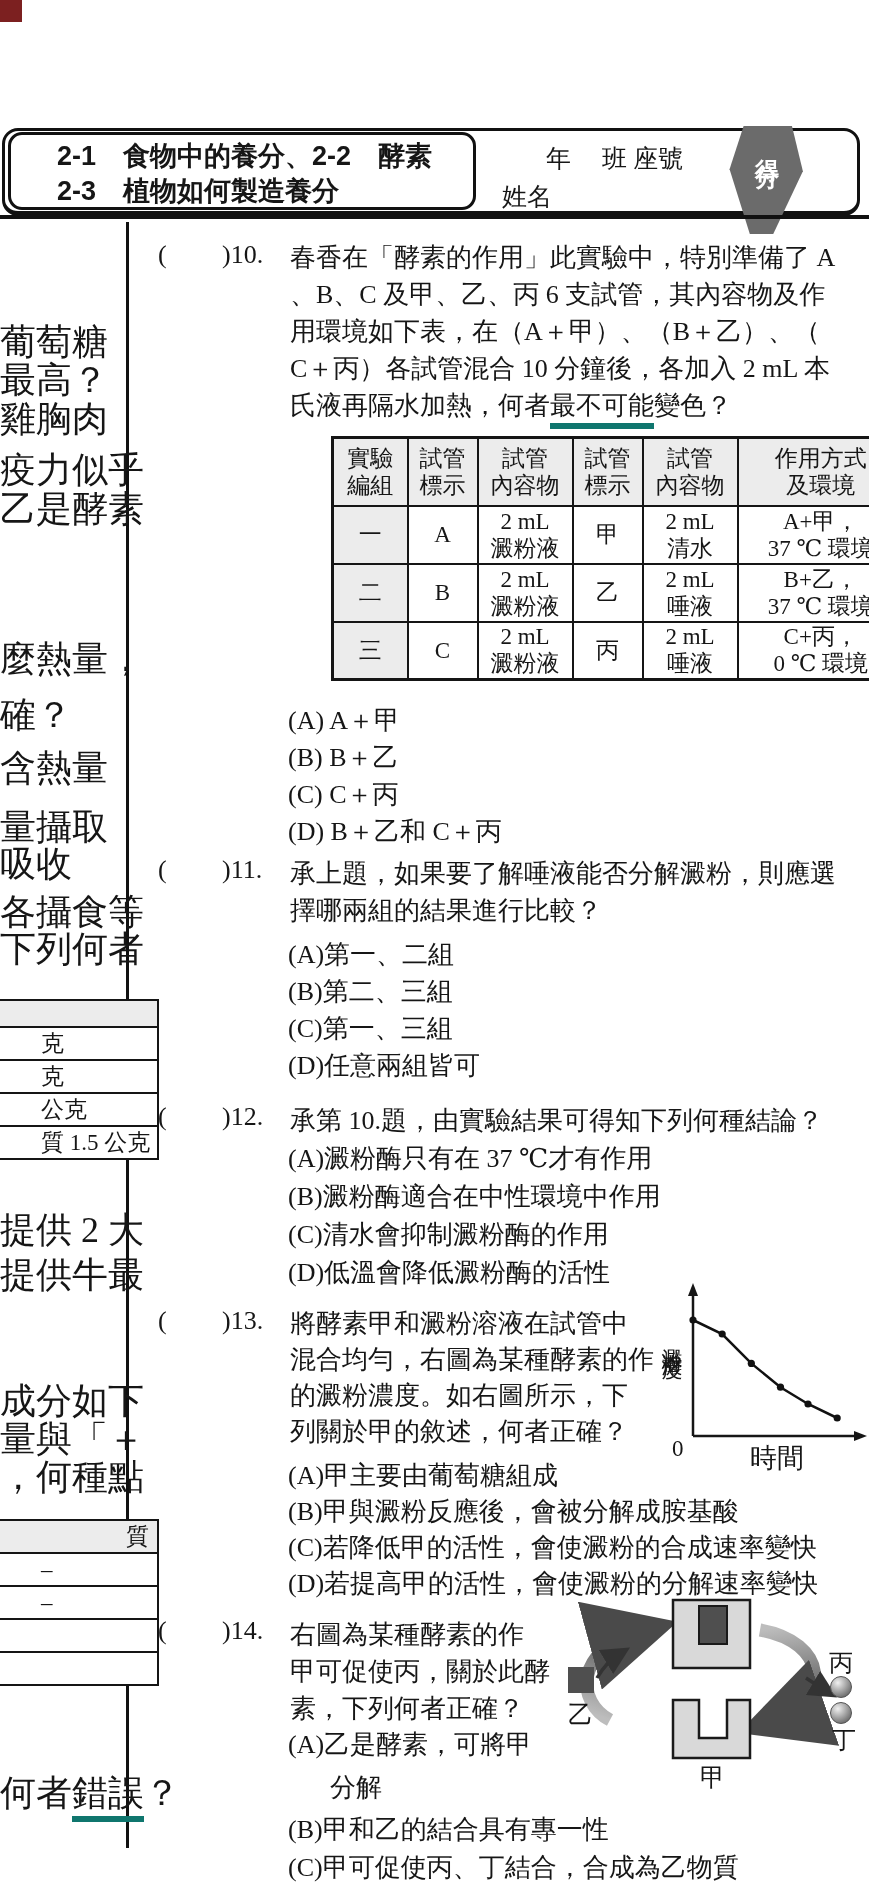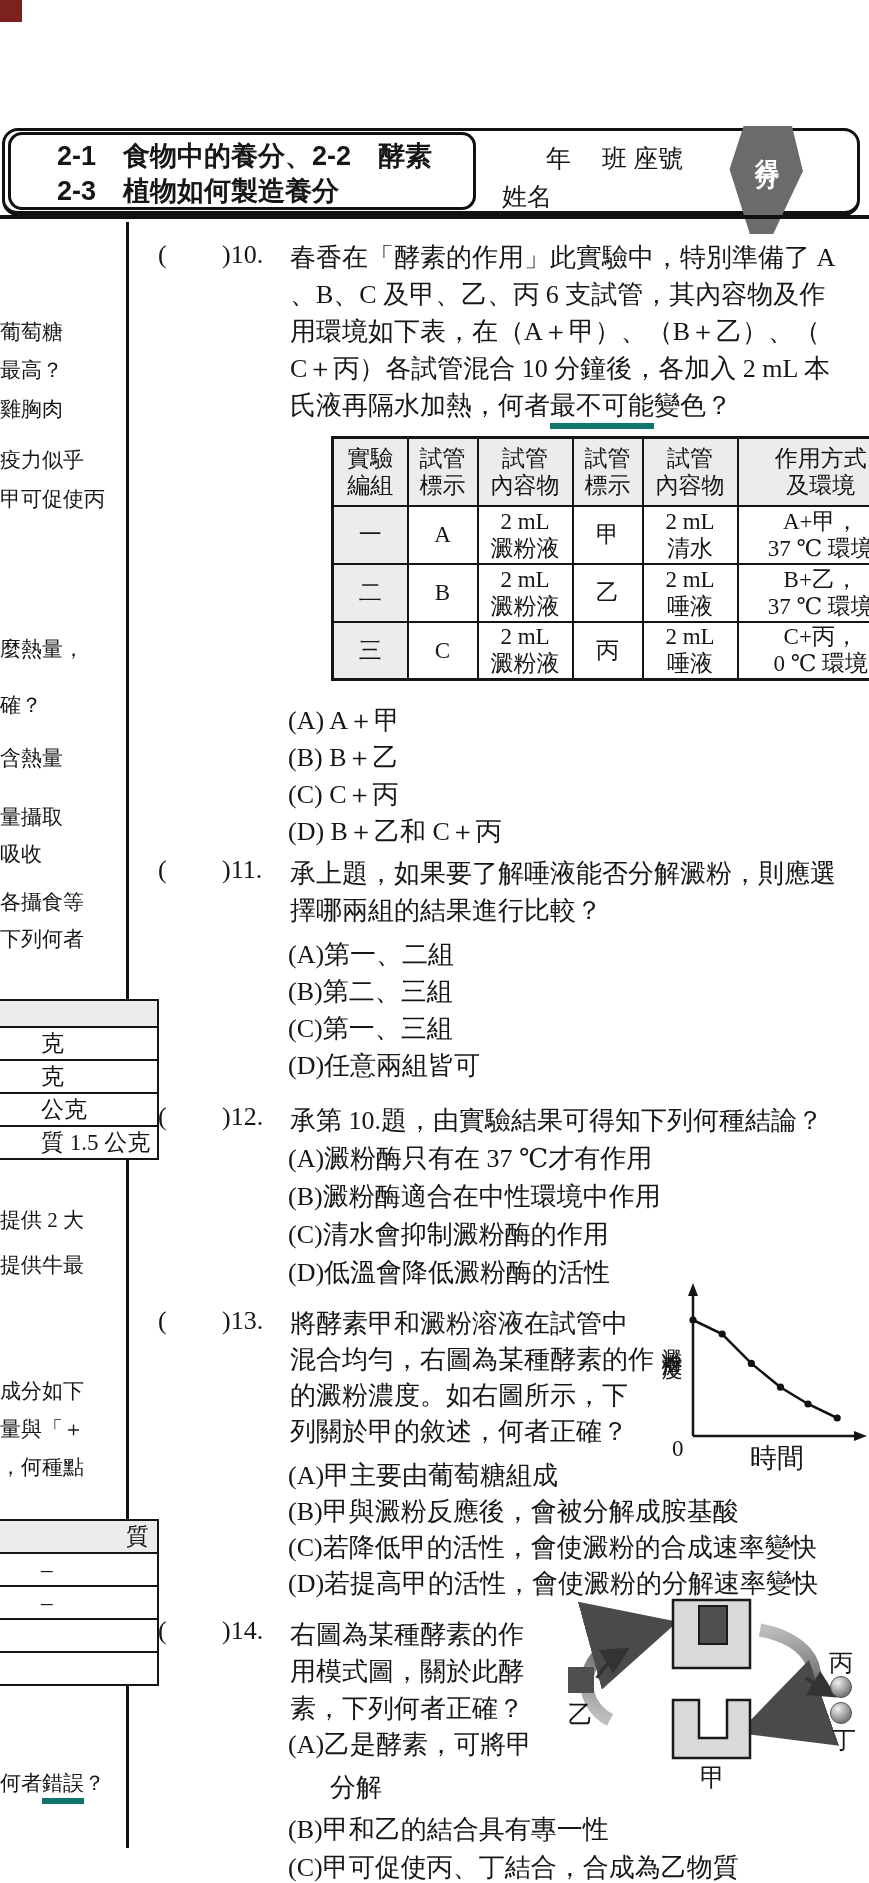--- a/index.html
+++ b/index.html
@@ -21,21 +21,21 @@
   .unit-line { font:bold 27px "Liberation Sans",sans-serif; line-height:35px; white-space:nowrap; }
   .hdr-small { font-size:25px; white-space:nowrap; }
   .ribbon { left:728px; top:126px; width:78px; height:108px; background:#6b6b6b;
     clip-path:polygon(20% 0,82% 0,96% 42%,58% 100%,28% 100%,2% 40%); text-align:center; }
   .ribbon-text { writing-mode:vertical-rl; color:#fff; font:bold 24px "Liberation Sans",sans-serif;
     margin:14px auto 0; letter-spacing:7px; }
   .hrule { left:0; top:215px; width:869px; height:4px; background:#111; }
   .vrule { left:126px; top:222px; width:3px; height:1626px; background:#111; }
 
   
-  .lf { position:absolute; left:0; font-size:21px; white-space:nowrap; }
+  .lf { position:absolute; left:0; font-size:36px; white-space:nowrap; }
   .lf u, .opt u, .tline u { text-decoration:none; border-bottom:6px solid #0f766e; padding-bottom:3px; }
   .lf-0{top:318px}.lf-1{top:356px}.lf-2{top:395px}.lf-3{top:446px}.lf-4{top:485px}
   .lf-5{top:635px}.lf-6{top:691px}.lf-7{top:744px}.lf-8{top:803px}.lf-9{top:840px}
   .lf-10{top:888px}.lf-11{top:925px}.lf-12{top:1206px}.lf-13{top:1251px}.lf-14{top:1377px}
   .lf-15{top:1415px}.lf-16{top:1453px}.lf-17{top:1769px}
 
   table { border-collapse:collapse;margin-left:39px; }
   .ltable { width:162px; background:#fff; }
   .ltable th, .ltable td { border:2px solid #151515; font-size:23px; font-weight:normal;
     text-align:left; padding-left:42px; white-space:nowrap; }
@@ -87,21 +87,21 @@
 <div class="abs ribbon">
   <div class="ribbon-text">得分</div>
 </div>
 <div class="abs hrule"></div>
 <div class="abs vrule"></div>
 
 <div class="lf lf-0">葡萄糖</div>
 <div class="lf lf-1">最高？</div>
 <div class="lf lf-2">雞胸肉</div>
 <div class="lf lf-3">疫力似乎</div>
-<div class="lf lf-4">甲可促使丙</div>
+<div class="lf lf-4">乙是酵素</div>
 <div class="lf lf-5">麼熱量，</div>
 <div class="lf lf-6">確？</div>
 <div class="lf lf-7">含熱量</div>
 <div class="lf lf-8">量攝取</div>
 <div class="lf lf-9">吸收</div>
 <div class="lf lf-10">各攝食等</div>
 <div class="lf lf-11">下列何者</div>
 <div class="lf lf-12">提供 2 大</div>
 <div class="lf lf-13">提供牛最</div>
 <div class="lf lf-14">成分如下</div>
@@ -276,21 +276,21 @@
     </g>
 </svg>
 <div class="abs ylab">澱粉濃度</div>
 <div class="abs zero">0</div>
 <div class="abs xlab">時間</div>
 
 <span class="paren" style="left:158px;top:1616px">(</span>
 <span class="qnum" style="left:222px;top:1616px">)14.</span>
 <div class="abs lines" style="left:290px;top:1616px;width:262px">
     <div class="tline">右圖為某種酵素的作</div>
-    <div class="tline">用模式圖，關於此酵</div>
+    <div class="tline">甲可促使丙，關於此酵</div>
     <div class="tline">素，下列何者正確？</div>
   </div>
 <div class="opt" style="left:288px;top:1727px">(A)乙是酵素，可將甲</div>
 <div class="opt" style="left:330px;top:1770px">分解</div>
 <div class="opt" style="left:288px;top:1812px">(B)甲和乙的結合具有專一性</div>
 <div class="opt" style="left:288px;top:1850px">(C)甲可促使丙、丁結合，合成為乙物質</div>
 
 <svg class="abs diagram-svg" width="329" height="200" viewBox="0 0 329 200">
   <defs>
     <linearGradient id="g1" gradientUnits="userSpaceOnUse" x1="70" y1="130" x2="100" y2="42">

